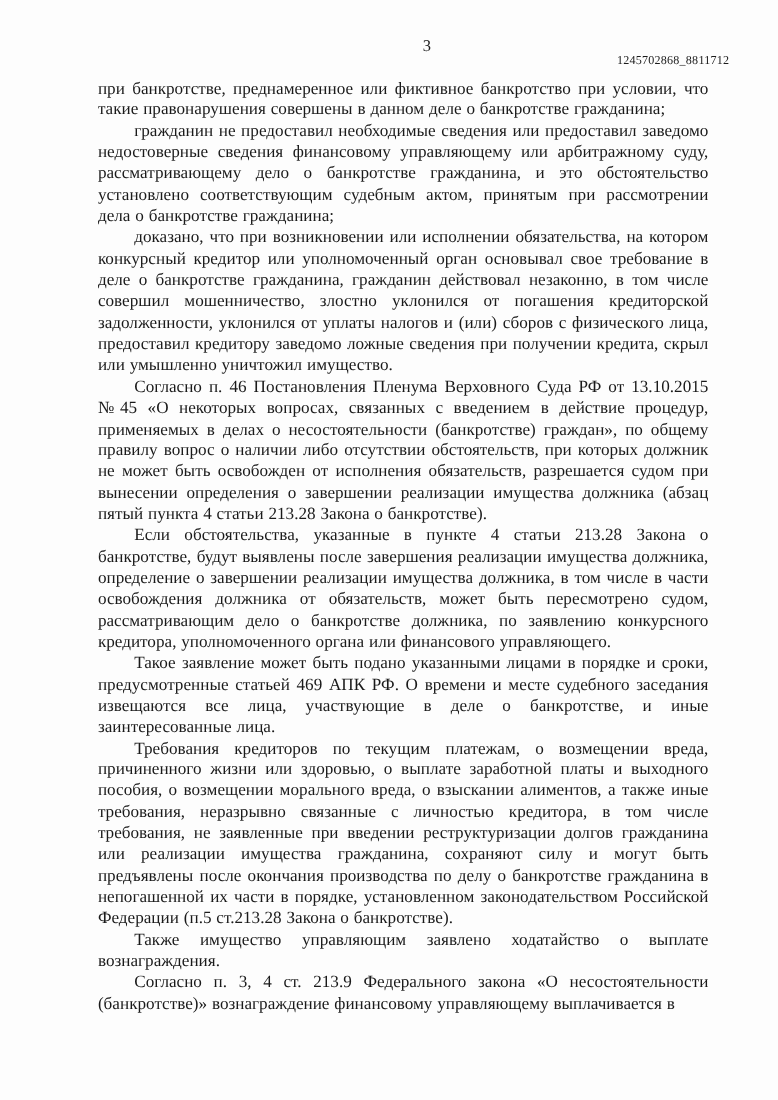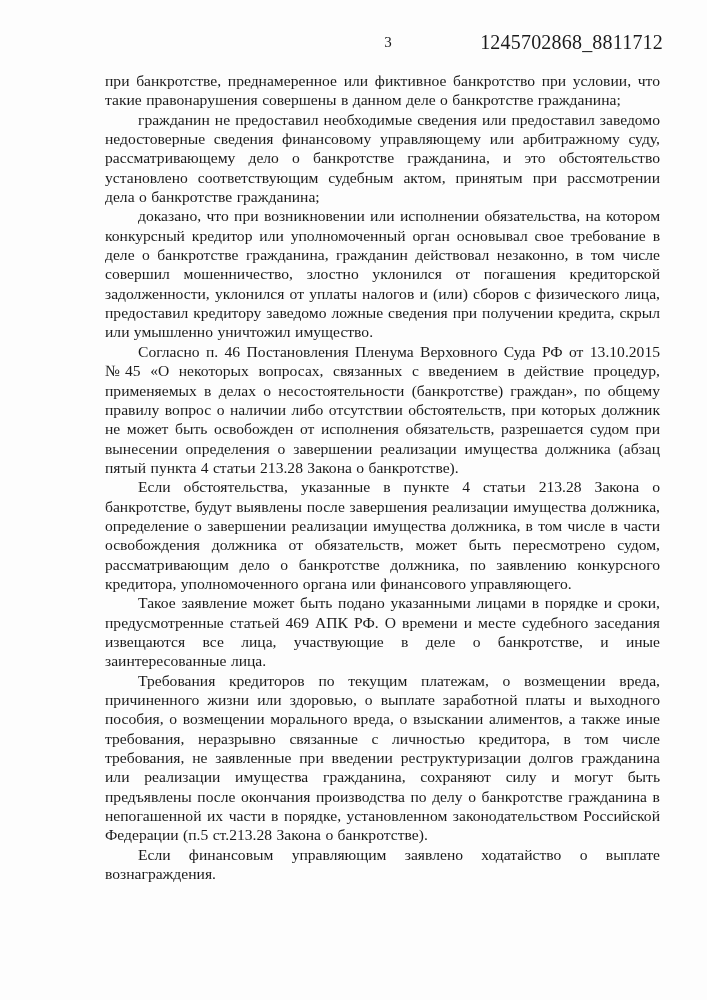--- a/index.html
+++ b/index.html
@@ -20,31 +20,31 @@
     position: absolute;
     top: 33px;
     left: 358px;
     width: 60px;
     text-align: center;
     font-size: 15px;
     line-height: 18px;
   }
   .doc-id {
     position: absolute;
-    top: 33px;
+    top: 46px;
     right: 44px;
-    font-size: 20px;
+    font-size: 11px;
     line-height: 18px;
     letter-spacing: 0.2px;
     white-space: nowrap;
   }
   .body-text {
     position: absolute;
     top: 71px;
-    left: 105px;
+    left: 89px;
     width: 555px;
     font-size: 15.6px;
     line-height: 19.35px;
     text-align: justify;
   }
   .body-text p {
     margin: 0;
     padding: 0;
     text-indent: 33px;
     word-spacing: 0.5px;
@@ -63,16 +63,17 @@
   <div class="doc-id">1245702868_8811712</div>
 
   <div class="body-text">
     <p class="no-indent">при банкротстве, преднамеренное или фиктивное банкротство при условии, что такие правонарушения совершены в данном деле о банкротстве гражданина;</p>
     <p>гражданин не предоставил необходимые сведения или предоставил заведомо недостоверные сведения финансовому управляющему или арбитражному суду, рассматривающему дело о банкротстве гражданина, и это обстоятельство установлено соответствующим судебным актом, принятым при рассмотрении дела о банкротстве гражданина;</p>
     <p>доказано, что при возникновении или исполнении обязательства, на котором конкурсный кредитор или уполномоченный орган основывал свое требование в деле о банкротстве гражданина, гражданин действовал незаконно, в том числе совершил мошенничество, злостно уклонился от погашения кредиторской задолженности, уклонился от уплаты налогов и (или) сборов с физического лица, предоставил кредитору заведомо ложные сведения при получении кредита, скрыл или умышленно уничтожил имущество.</p>
     <p>Согласно п. 46 Постановления Пленума Верховного Суда РФ от 13.10.2015 №45 «О некоторых вопросах, связанных с введением в действие процедур, применяемых в делах о несостоятельности (банкротстве) граждан», по общему правилу вопрос о наличии либо отсутствии обстоятельств, при которых должник не может быть освобожден от исполнения обязательств, разрешается судом при вынесении определения о завершении реализации имущества должника (абзац пятый пункта 4 статьи 213.28 Закона о банкротстве).</p>
     <p>Если обстоятельства, указанные в пункте 4 статьи 213.28 Закона о банкротстве, будут выявлены после завершения реализации имущества должника, определение о завершении реализации имущества должника, в том числе в части освобождения должника от обязательств, может быть пересмотрено судом, рассматривающим дело о банкротстве должника, по заявлению конкурсного кредитора, уполномоченного органа или финансового управляющего.</p>
     <p>Такое заявление может быть подано указанными лицами в порядке и сроки, предусмотренные статьей 469 АПК РФ. О времени и месте судебного заседания извещаются все лица, участвующие в деле о банкротстве, и иные заинтересованные лица.</p>
     <p>Требования кредиторов по текущим платежам, о возмещении вреда, причиненного жизни или здоровью, о выплате заработной платы и выходного пособия, о возмещении морального вреда, о взыскании алиментов, а также иные требования, неразрывно связанные с личностью кредитора, в том числе требования, не заявленные при введении реструктуризации долгов гражданина или реализации имущества гражданина, сохраняют силу и могут быть предъявлены после окончания производства по делу о банкротстве гражданина в непогашенной их части в порядке, установленном законодательством Российской Федерации (п.5 ст.213.28 Закона о банкротстве).</p>
-    <p>Если финансовым управляющим заявлено ходатайство о выплате вознаграждения.</p>
+    <p>Также имущество управляющим заявлено ходатайство о выплате вознаграждения.</p>
+    <p>Согласно п. 3, 4 ст. 213.9 Федерального закона «О несостоятельности (банкротстве)» вознаграждение финансовому управляющему выплачивается в</p>
   </div>
 
 </div>
 
 </body></html>

